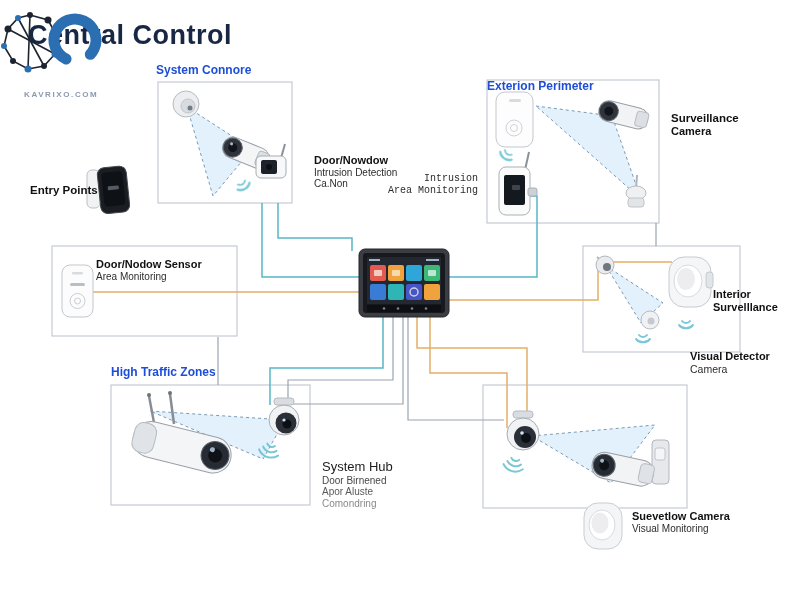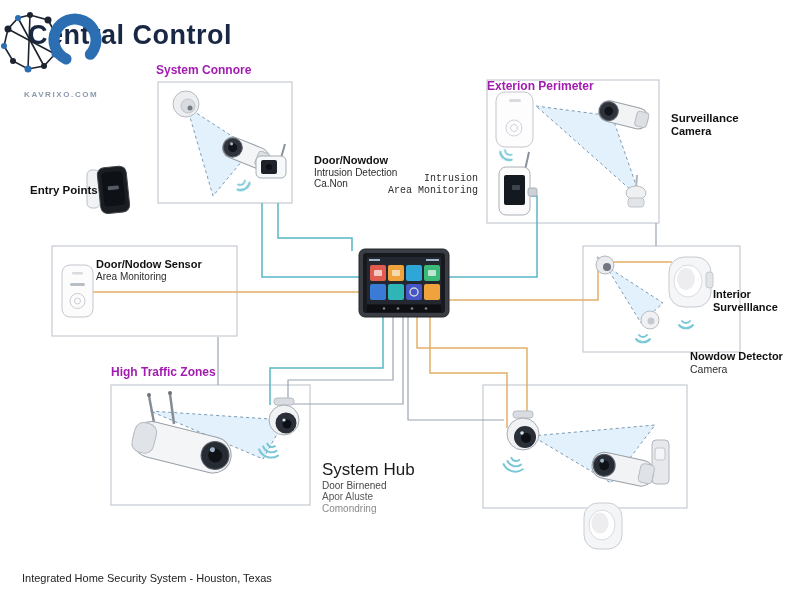--- a/index.html
+++ b/index.html
@@ -1,20 +1,20 @@
 <!DOCTYPE html>
 <html><head>
 <meta charset="utf-8">
 <style>
   html,body{margin:0;padding:0;background:#fff;}
   #stage{position:relative;width:800px;height:600px;background:#ffffff;overflow:hidden;
          font-family:"Liberation Sans", sans-serif;}
   #diagram-svg{position:absolute;left:0;top:0;z-index:0;}
   .txt{position:absolute;z-index:2;color:#1b1b1b;line-height:1.15;}
-  .zone-title{font-size:12px;font-weight:bold;color:#a21caf;}
+  .zone-title{font-size:12px;font-weight:bold;color:#1d4ed8;}
   .lbl-title{font-size:11px;font-weight:bold;color:#111;}
   .lbl-line{font-size:10px;color:#2d2d2d;}
   .main-title{font-size:27px;font-weight:bold;color:#182743;letter-spacing:.5px;z-index:1;}
   .website{font-size:8px;font-weight:bold;letter-spacing:1.6px;color:#8b99ae;z-index:3;}
   .footer{font-size:11px;color:#222;}
   .muted1{color:#474747;} .muted2{color:#5a5a5a;} .muted3{color:#8a8a8a;}
   .right{text-align:right;}
   #logo-svg{position:absolute;left:0;top:4px;z-index:2;}
 </style>
 </head>
@@ -303,29 +303,32 @@
     <div class="lbl-title">Door/Nodow Sensor</div>
     <div class="lbl-line">Area Monitoring</div>
   </div>
 
   <div class="txt" style="left:713px;top:288px;width:90px;">
     <div class="lbl-title">Interior</div>
     <div class="lbl-title">Survelllance</div>
   </div>
 
   <div class="txt" style="left:690px;top:350px;width:100px;">
-    <div class="lbl-title">Nowdow Detector</div>
+    <div class="lbl-title">Visual Detector</div>
     <div class="lbl-line" style="font-size:10.5px;">Camera</div>
   </div>
 
   <div class="txt zone-title" style="left:111px;top:366px;">High Traffic Zones</div>
 
   <div class="txt" style="left:322px;top:460px;width:110px;">
-    <div class="lbl-line" style="font-size:17px;color:#1c1c1c;">System Hub</div>
+    <div class="lbl-line" style="font-size:13px;color:#1c1c1c;">System Hub</div>
     <div class="lbl-line muted1">Door Birnened</div>
     <div class="lbl-line muted2">Apor Aluste</div>
     <div class="lbl-line muted3">Comondring</div>
   </div>
 
-
-  <div class="txt footer" style="left:22px;top:572px;">Integrated Home Security System - Houston, Texas</div>
+  <div class="txt" style="left:632px;top:510px;width:110px;">
+    <div class="lbl-title">Suevetlow Camera</div>
+    <div class="lbl-line">Visual Monitoring</div>
+  </div>
+
 
 </div>
 
 </body></html>

